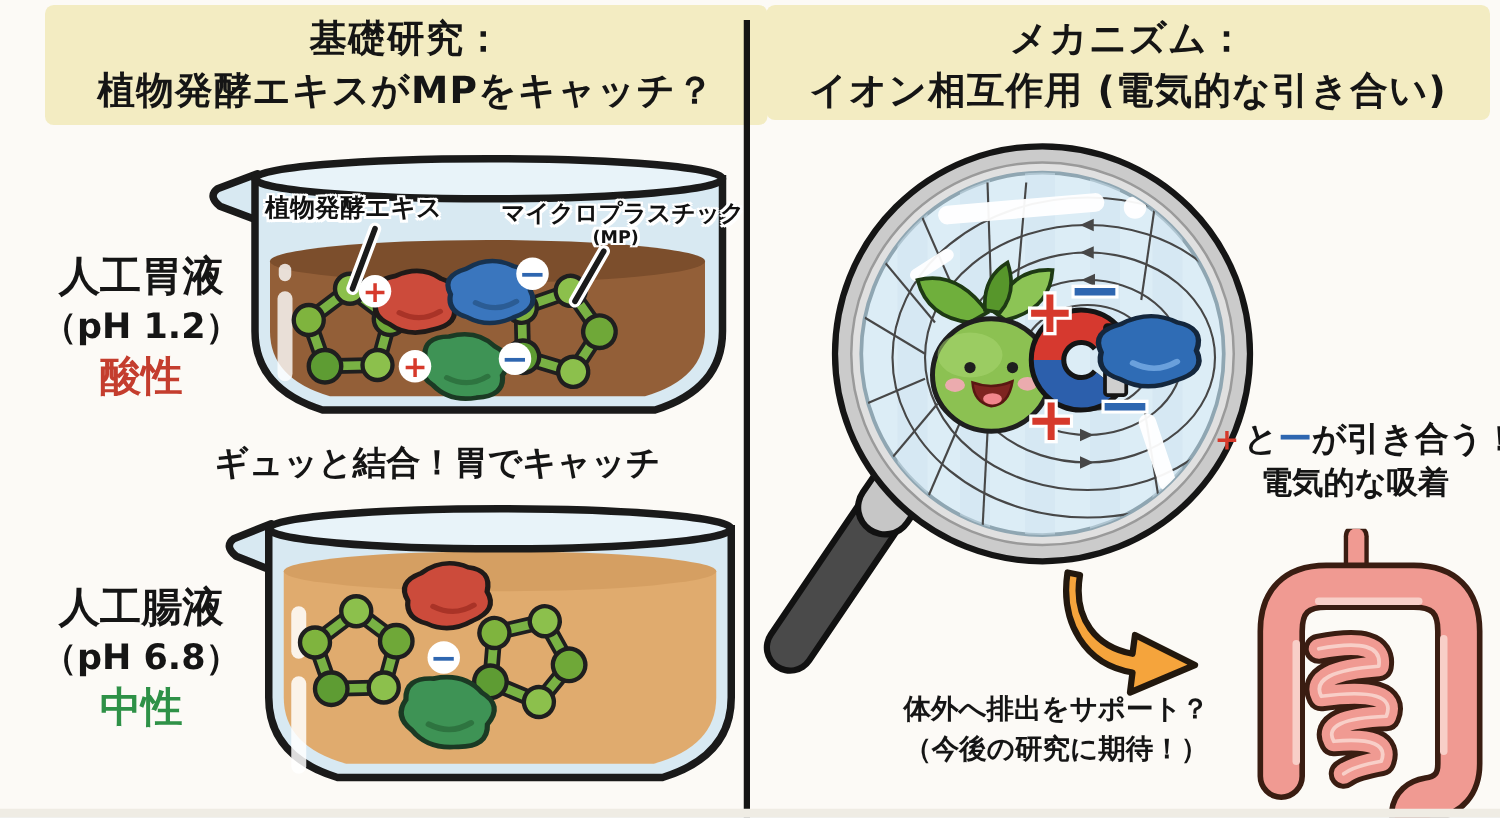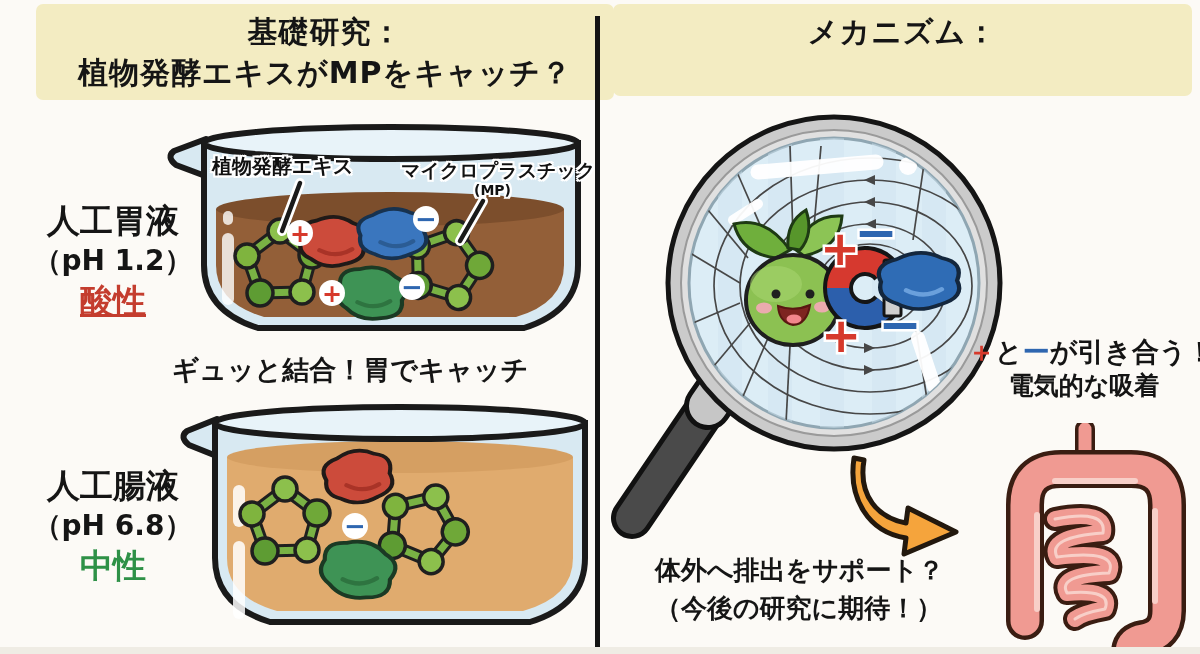--- a/index.html
+++ b/index.html
@@ -6,44 +6,45 @@
   .stage{position:relative;width:1200px;height:654px;background:#FCFAF6;overflow:hidden;
          font-family:"DejaVu Sans","Liberation Sans",sans-serif;color:#141414;}
   .abs{position:absolute;}
   .band{background:#F3ECC2;border-radius:7px;text-align:center;padding-top:7px;box-sizing:border-box;}
   .band .t1,.band .t2{font-weight:900;font-size:30px;line-height:1.38;letter-spacing:1px;color:#151515;}
   .divider{background:#141414;}
   .sideblock{text-align:center;font-weight:900;}
   .sideblock .l1{font-size:33px;line-height:1.28;color:#151515;}
   .sideblock .l2{font-size:28px;line-height:1.35;color:#151515;}
   .sideblock .l3{font-size:33px;line-height:1.3;}
-  .acid{color:#C43D2E;text-decoration:underline;}
+  .acid{color:#C43D2E;}
   .neutral{color:#2E9147;}
   .inlabel{font-weight:800;font-size:20px;color:#111;white-space:nowrap;
     text-shadow:-2px 0 0 #fff,2px 0 0 #fff,0 -2px 0 #fff,0 2px 0 #fff,
                 -2px -2px 0 #fff,2px 2px 0 #fff,-2px 2px 0 #fff,2px -2px 0 #fff;}
   .caption{font-weight:900;font-size:27px;text-align:center;color:#151515;white-space:nowrap;}
   .attr{font-weight:900;text-align:center;white-space:nowrap;}
   .attr .l1{font-size:27px;line-height:1.3;}
   .attr .l2{font-size:25px;line-height:1.35;}
   .plusred{color:#D6392B;}
   .minusblue{color:#2E66B0;}
-  .botcap{font-weight:900;font-size:26px;line-height:1.45;text-align:left;color:#151515;white-space:nowrap;}
+  .botcap{font-weight:900;font-size:22px;line-height:1.45;text-align:center;color:#151515;white-space:nowrap;}
 </style>
 </head>
 <body>
 
 <div class="stage">
 
   <div class="abs band" style="left:8px;top:4px;width:578px;height:96px;margin-left:28px;">
     <div class="t1">基礎研究：</div>
     <div class="t2">植物発酵エキスがMPをキャッチ？</div>
   </div>
   <div class="abs band" style="left:613px;top:4px;width:579px;height:92px;">
     <div class="t1">メカニズム：</div>
+    <div class="t2">イオン相互作用 (電気的な引き合い)</div>
   </div>
   <div class="abs divider" style="left:595px;top:16px;width:5px;height:638px;"></div>
 
   <svg class="abs" style="left:0;top:0" width="0" height="0">
     <defs>
       <g id="cluster">
         <g stroke="#1f1f1f" stroke-width="13" stroke-linecap="round">
           <line x1="0" y1="-34" x2="32" y2="-10"></line>
             <line x1="32" y1="-10" x2="22" y2="27"></line>
           <line x1="22" y1="27" x2="-20" y2="28"></line>

